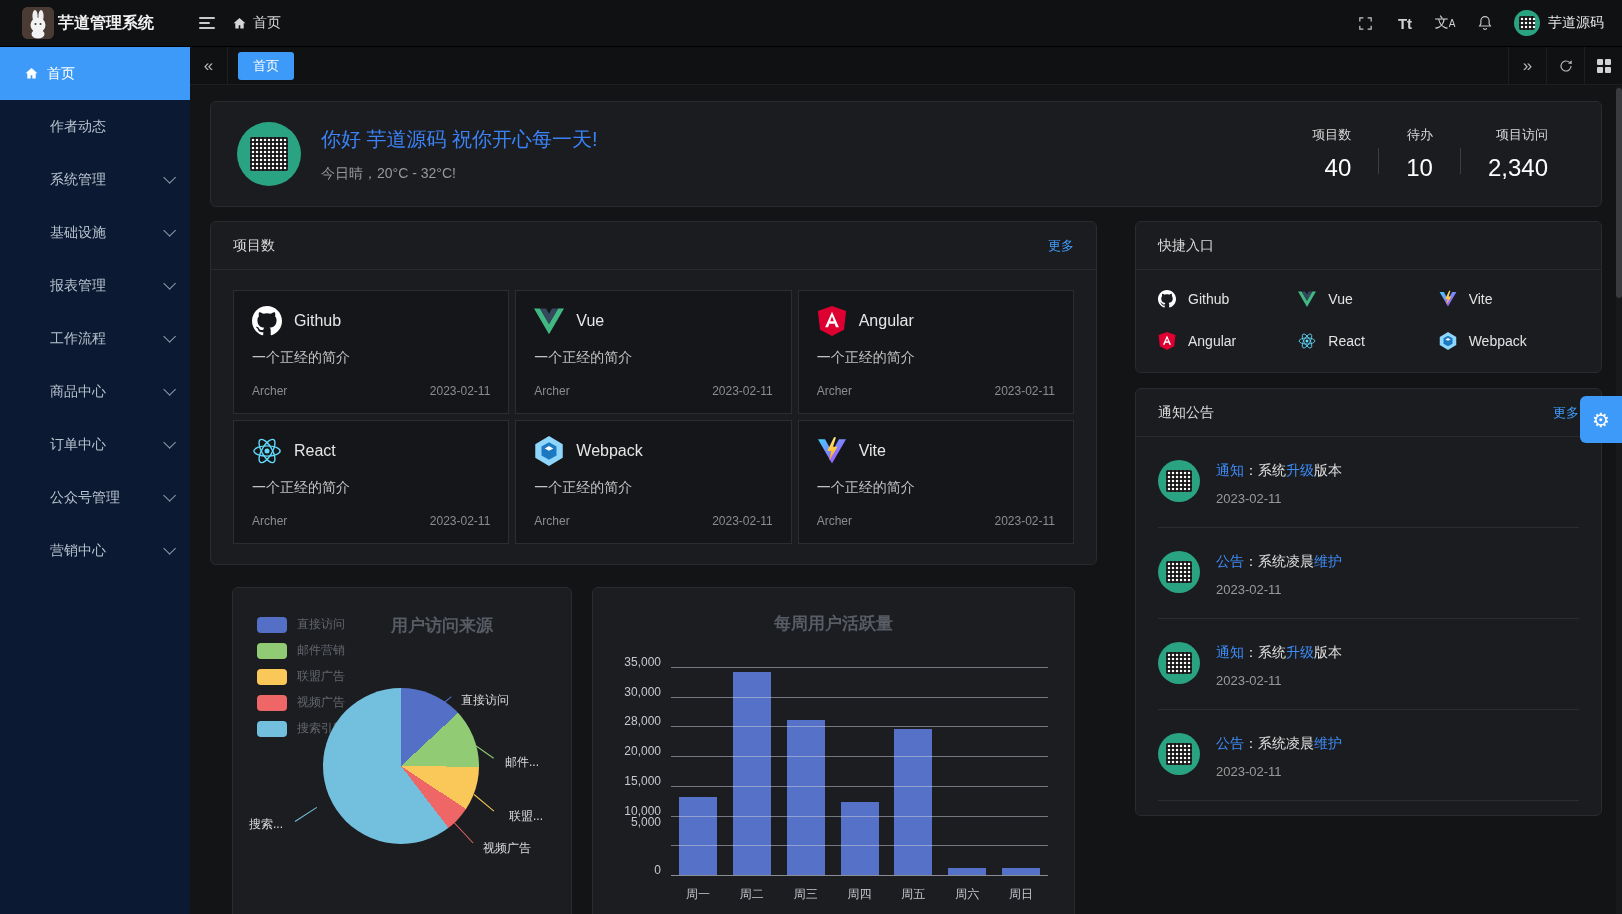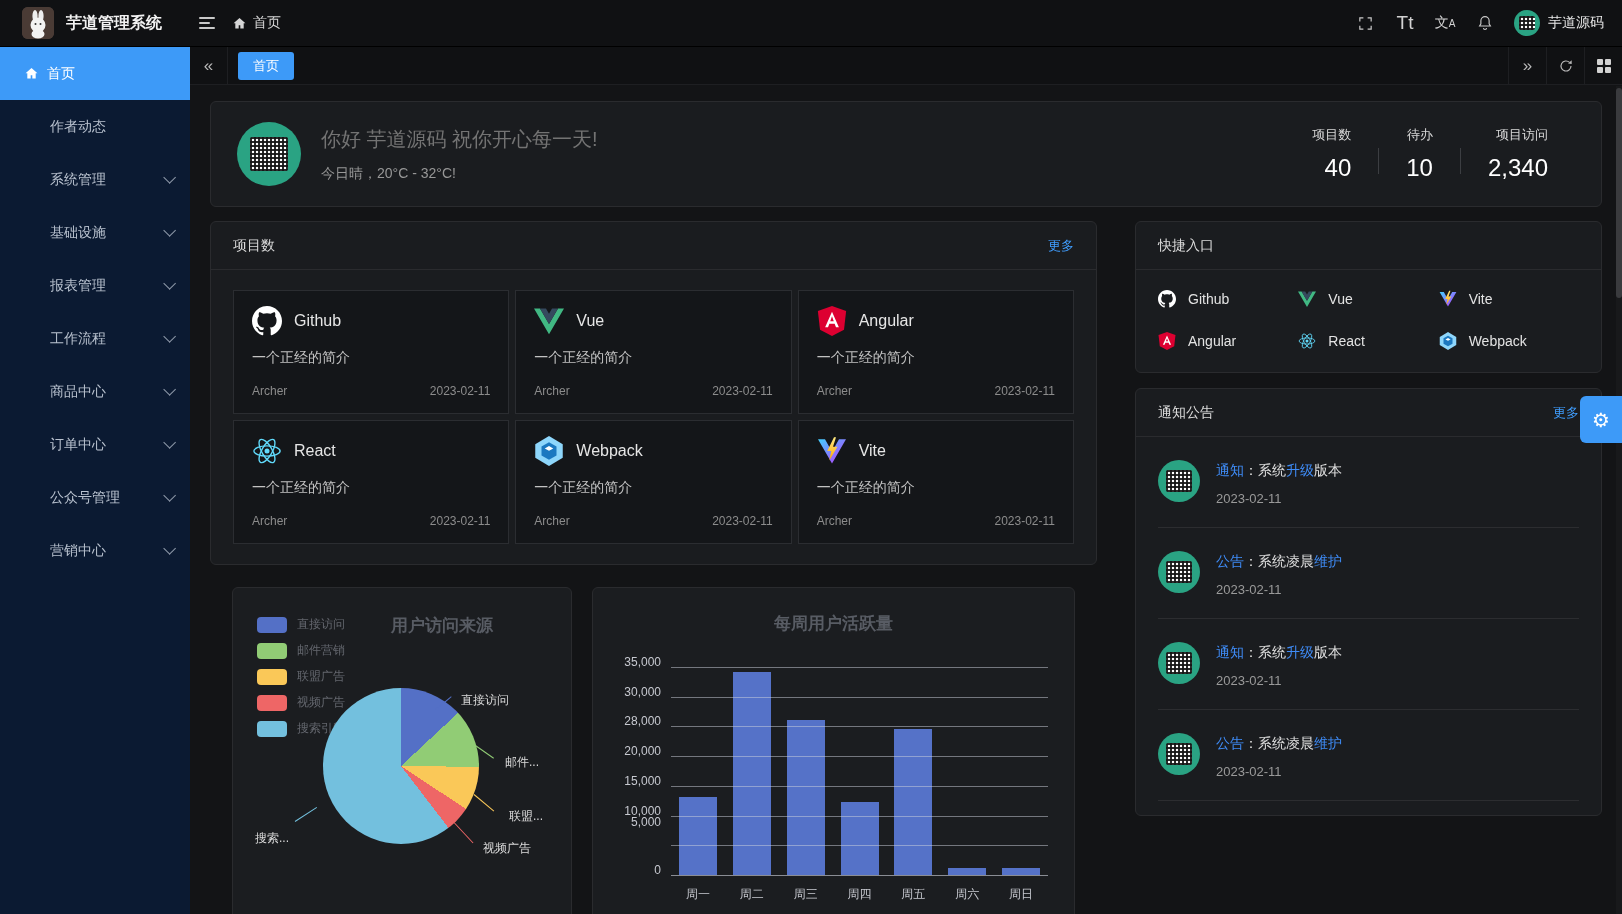--- a/index.html
+++ b/index.html
@@ -1,31 +1,31 @@
 <!DOCTYPE html>
 <html><head>
 <meta charset="utf-8">
 <style>
   * { margin:0; padding:0; box-sizing:border-box; }
   html,body { width:1622px; height:914px; overflow:hidden; background:#0e0f11;
     font-family:"Liberation Sans","DejaVu Sans",sans-serif; color:#e3e3e3; }
 
   
   .app-header { height:47px; background:#101113; display:flex; align-items:center; border-bottom:1px solid #000; }
-  .logo-area { width:190px; display:flex; align-items:center; gap:12px; padding-left:22px; flex:0 0 auto; }
+  .logo-area { width:190px; display:flex; align-items:center; gap:4px; padding-left:22px; flex:0 0 auto; }
   .logo-img { width:32px; height:32px; border-radius:6px; background:#4a3f3a; position:relative; overflow:hidden; flex:0 0 auto; }
   .logo-img svg { position:absolute; inset:0; }
   .app-title { font-size:16px; font-weight:bold; color:#f2f2f2; white-space:nowrap; }
   .hd-icon { color:#c9c9c9; display:flex; align-items:center; justify-content:center; width:34px; height:34px; cursor:pointer; }
   .menu-fold { display:flex; flex-direction:column; gap:3px; align-items:flex-start; }
   .menu-fold span { height:2px; background:#c9c9c9; border-radius:1px; display:block; }
   .menu-fold span:nth-child(1){width:16px}.menu-fold span:nth-child(2){width:11px}.menu-fold span:nth-child(3){width:16px}
   .breadcrumb { display:flex; align-items:center; gap:6px; margin-left:8px; font-size:14px; color:#d6d6d6; }
   .hd-right { margin-left:auto; display:flex; align-items:center; gap:6px; padding-right:18px; }
-  .glyph-btn { font-size:19px; font-weight:normal; color:#d2d2d2; }
+  .glyph-btn { font-size:15px; font-weight:bold; color:#d2d2d2; }
   .lang-glyph { font-size:14px; color:#d2d2d2; }
   .lang-glyph .sub { font-size:10px; vertical-align:-3px; }
   .user-chip { display:flex; align-items:center; gap:8px; margin-left:6px; cursor:pointer; }
   .user-chip .name { font-size:14px; color:#e8e8e8; }
 
   
   .qr-avatar { border-radius:50%; background:#2aa383; display:grid; place-items:center; overflow:hidden; flex:0 0 auto; }
   .qr-avatar .qr { width:60%; height:52%; background:#fff; border-radius:2px;
      background-image:
        repeating-linear-gradient(0deg, rgba(20,20,20,.9) 0 2px, transparent 2px 4px),
@@ -59,21 +59,21 @@
   .content { flex:1; background:#131416; padding:16px 20px; position:relative; overflow:hidden; }
   .card { background:#1a1c1f; border:1px solid #2a2b2e; border-radius:6px; }
   .card-head { height:48px; display:flex; align-items:center; padding:0 22px; border-bottom:1px solid #2a2b2e; }
   .card-title { font-size:14px; color:#dcdcdc; }
   .more-link { margin-left:auto; font-size:13px; color:#409eff; cursor:pointer; }
 
   
   .greeting { display:flex; align-items:center; padding:20px 26px; margin-bottom:14px; }
   .greet-avatar { width:64px; height:64px; }
   .greet-txt { margin-left:20px; }
-  .greet-title { font-size:20px; color:#737373; }
+  .greet-title { font-size:20px; color:#3b82f6; }
   .greet-sub { font-size:14px; color:#979797; margin-top:12px; }
   .greet-stats { margin-left:auto; display:flex; align-items:center; }
   .stat { text-align:right; padding:0 27px; }
   .stat .s-label { font-size:13px; color:#d9d9d9; }
   .stat .s-value { font-size:24px; color:#fff; margin-top:10px; }
   .stat-sep { width:1px; height:26px; background:#3c3e42; align-self:center; margin-top:14px; }
 
   .columns { display:flex; gap:38px; }
   .col-left { flex:1; min-width:0; }
   .col-right { width:467px; flex:0 0 auto; }
@@ -456,21 +456,21 @@
               <div class="pie-circle" style="background: conic-gradient(rgb(84, 112, 198) 0deg, rgb(84, 112, 198) 47.0726deg, rgb(145, 204, 117) 47.0726deg, rgb(145, 204, 117) 90.6323deg, rgb(250, 200, 88) 90.6323deg, rgb(250, 200, 88) 123.513deg, rgb(238, 102, 102) 123.513deg, rgb(238, 102, 102) 142.482deg, rgb(115, 192, 222) 142.482deg, rgb(115, 192, 222) 360deg);"></div>
               <span class="co-line" style="left: 203px; top: 121px; width: 20px; transform: rotate(-40deg); background: rgb(84, 112, 198);"></span>
               <span class="co" style="left:228px; top:104px">直接访问</span>
               <span class="co-line" style="left: 241px; top: 156px; width: 24px; transform: rotate(35deg); background: rgb(145, 204, 117);"></span>
               <span class="co" style="left:272px; top:166px">邮件...</span>
               <span class="co-line" style="left: 241px; top: 206px; width: 26px; transform: rotate(40deg); background: rgb(250, 200, 88);"></span>
               <span class="co" style="left:276px; top:220px">联盟...</span>
               <span class="co-line" style="left: 221px; top: 234px; width: 28px; transform: rotate(47deg); background: rgb(238, 102, 102);"></span>
               <span class="co" style="left:250px; top:252px">视频广告</span>
               <span class="co-line" style="left: 62px; top: 233px; width: 26px; transform: rotate(-33deg); background: rgb(115, 192, 222);"></span>
-              <span class="co" style="left:16px; top:242px; width:46px; text-align:center">搜索...</span>
+              <span class="co" style="left:16px; top:228px; width:46px; text-align:left">搜索...</span>
             </div>
 
             <div class="chart-card bar-card">
               <span class="chart-title" style="left:0; right:0; top:24px; text-align:center">每周用户活跃量</span>
               <div class="bar-plot">
                 <div class="bar-slots">
                     <div class="slot">
                       <div class="bar" style="height: 79.04px; background: rgb(85, 114, 200);"></div>
                     </div>
                     <div class="slot">

